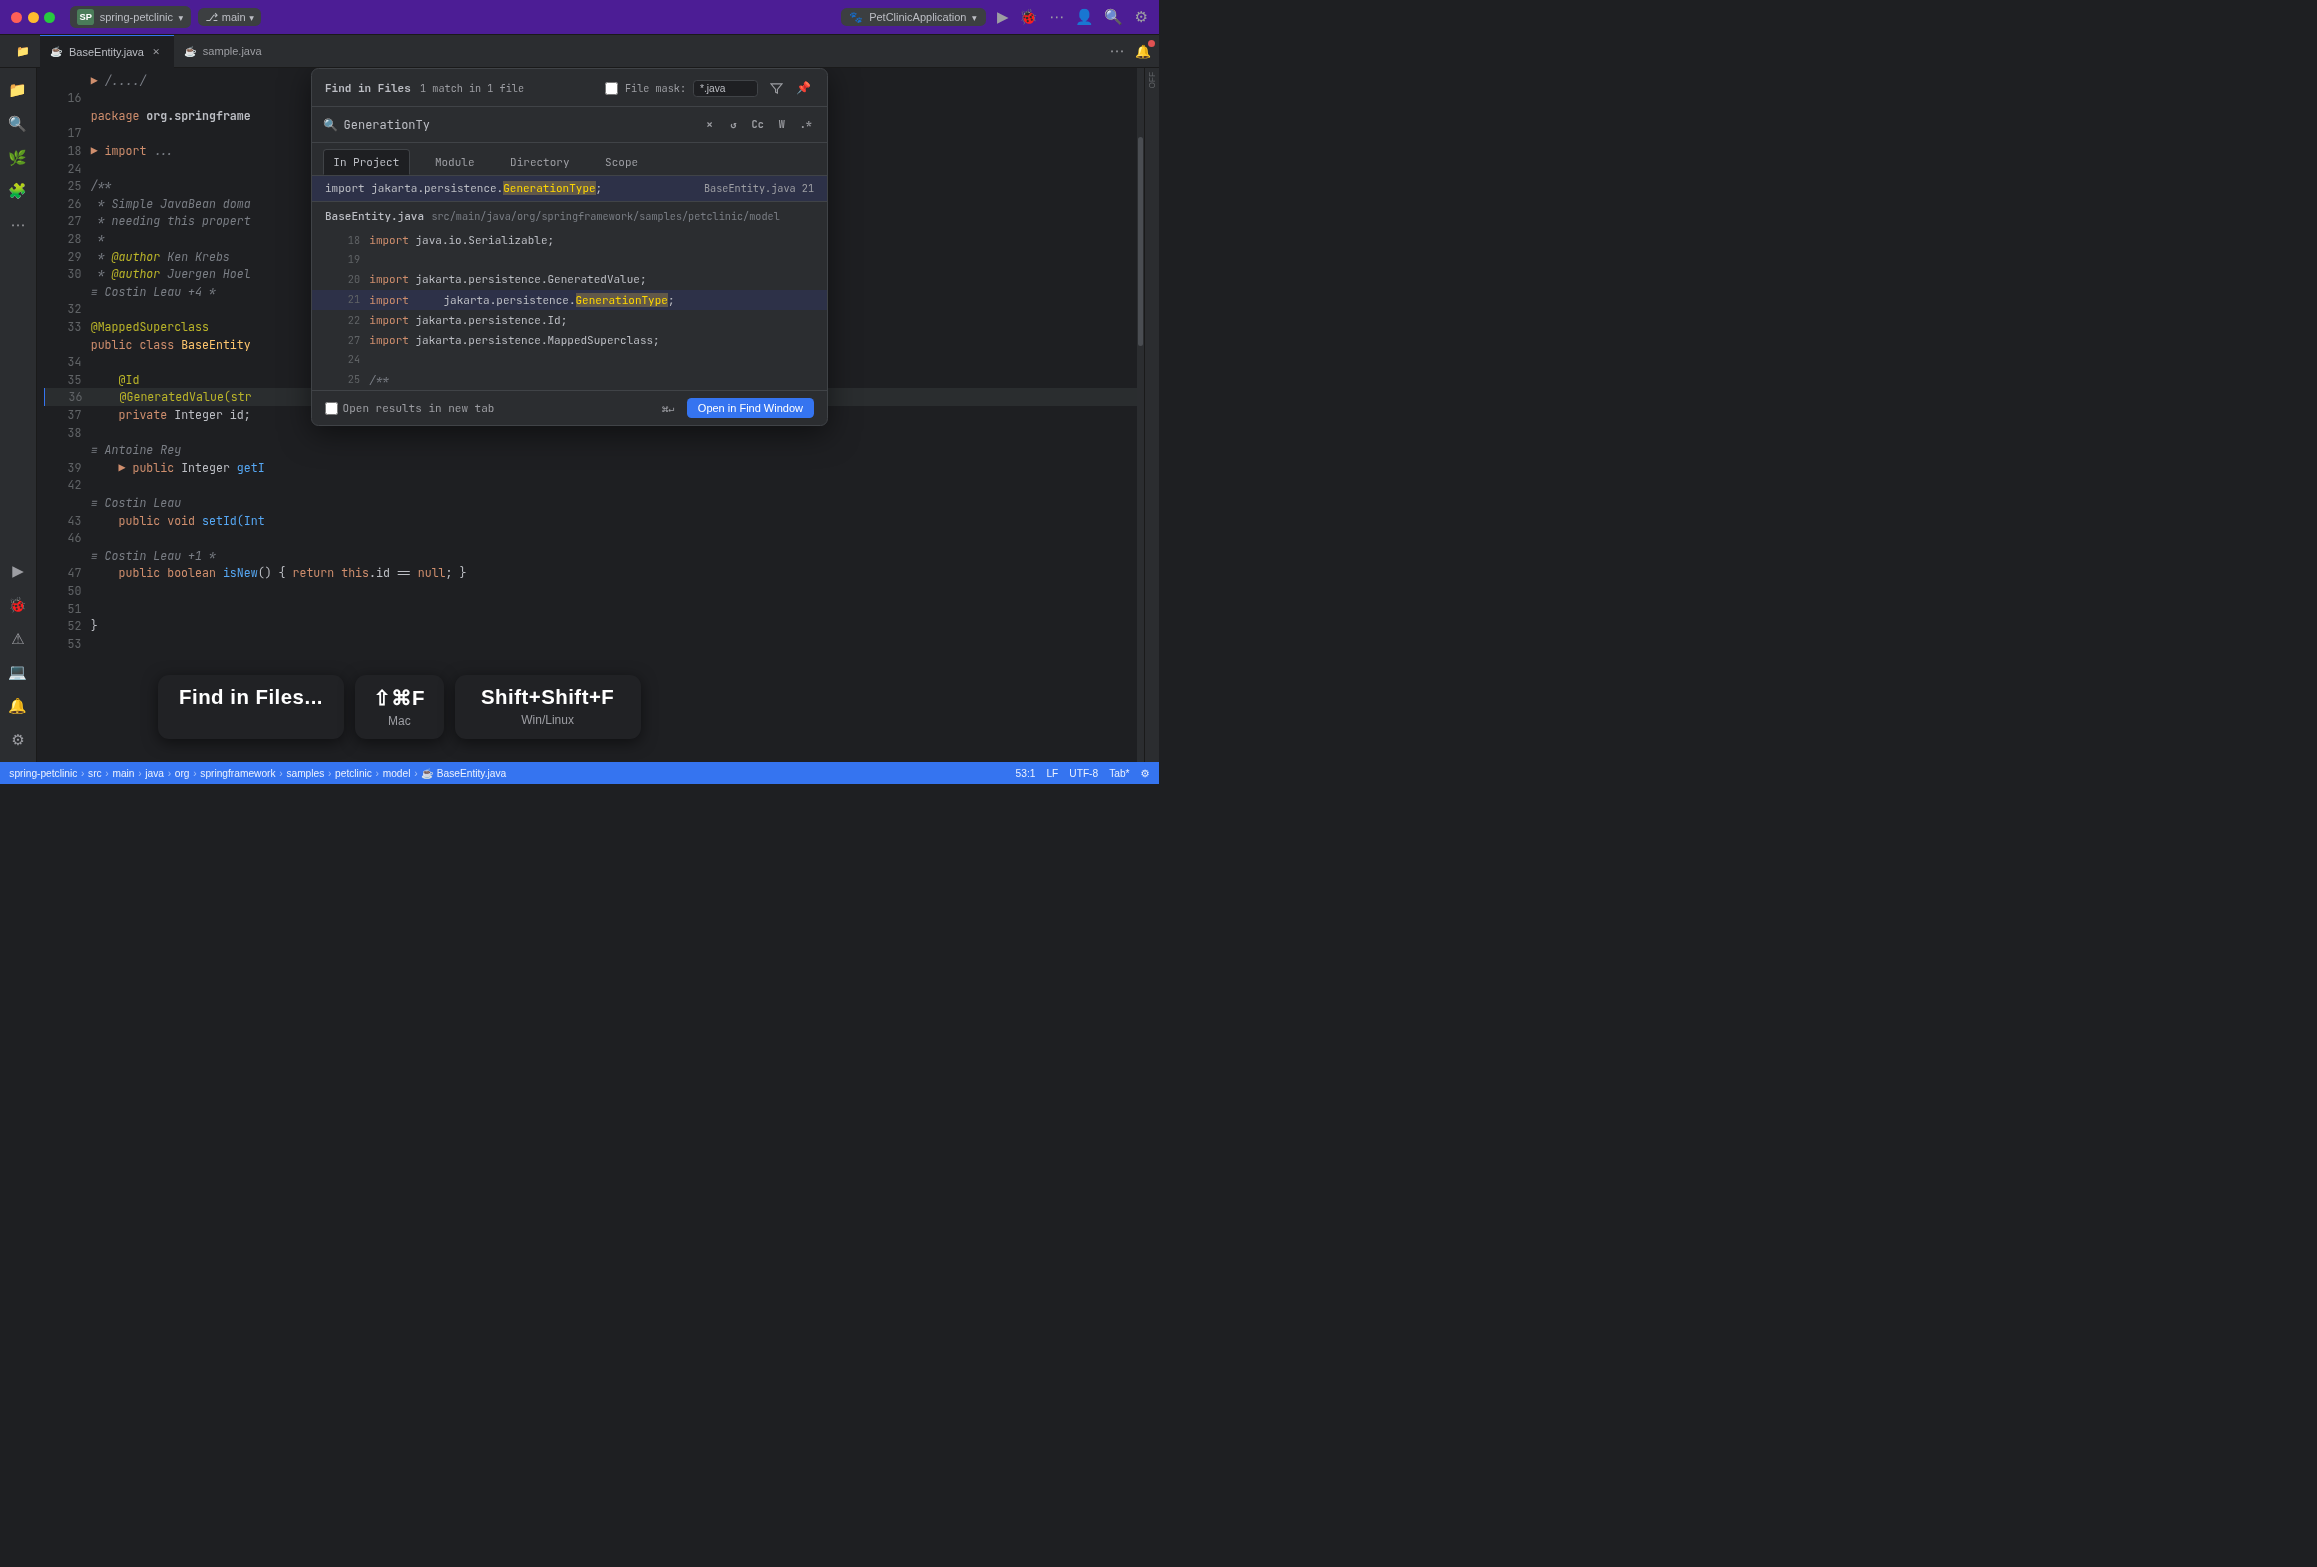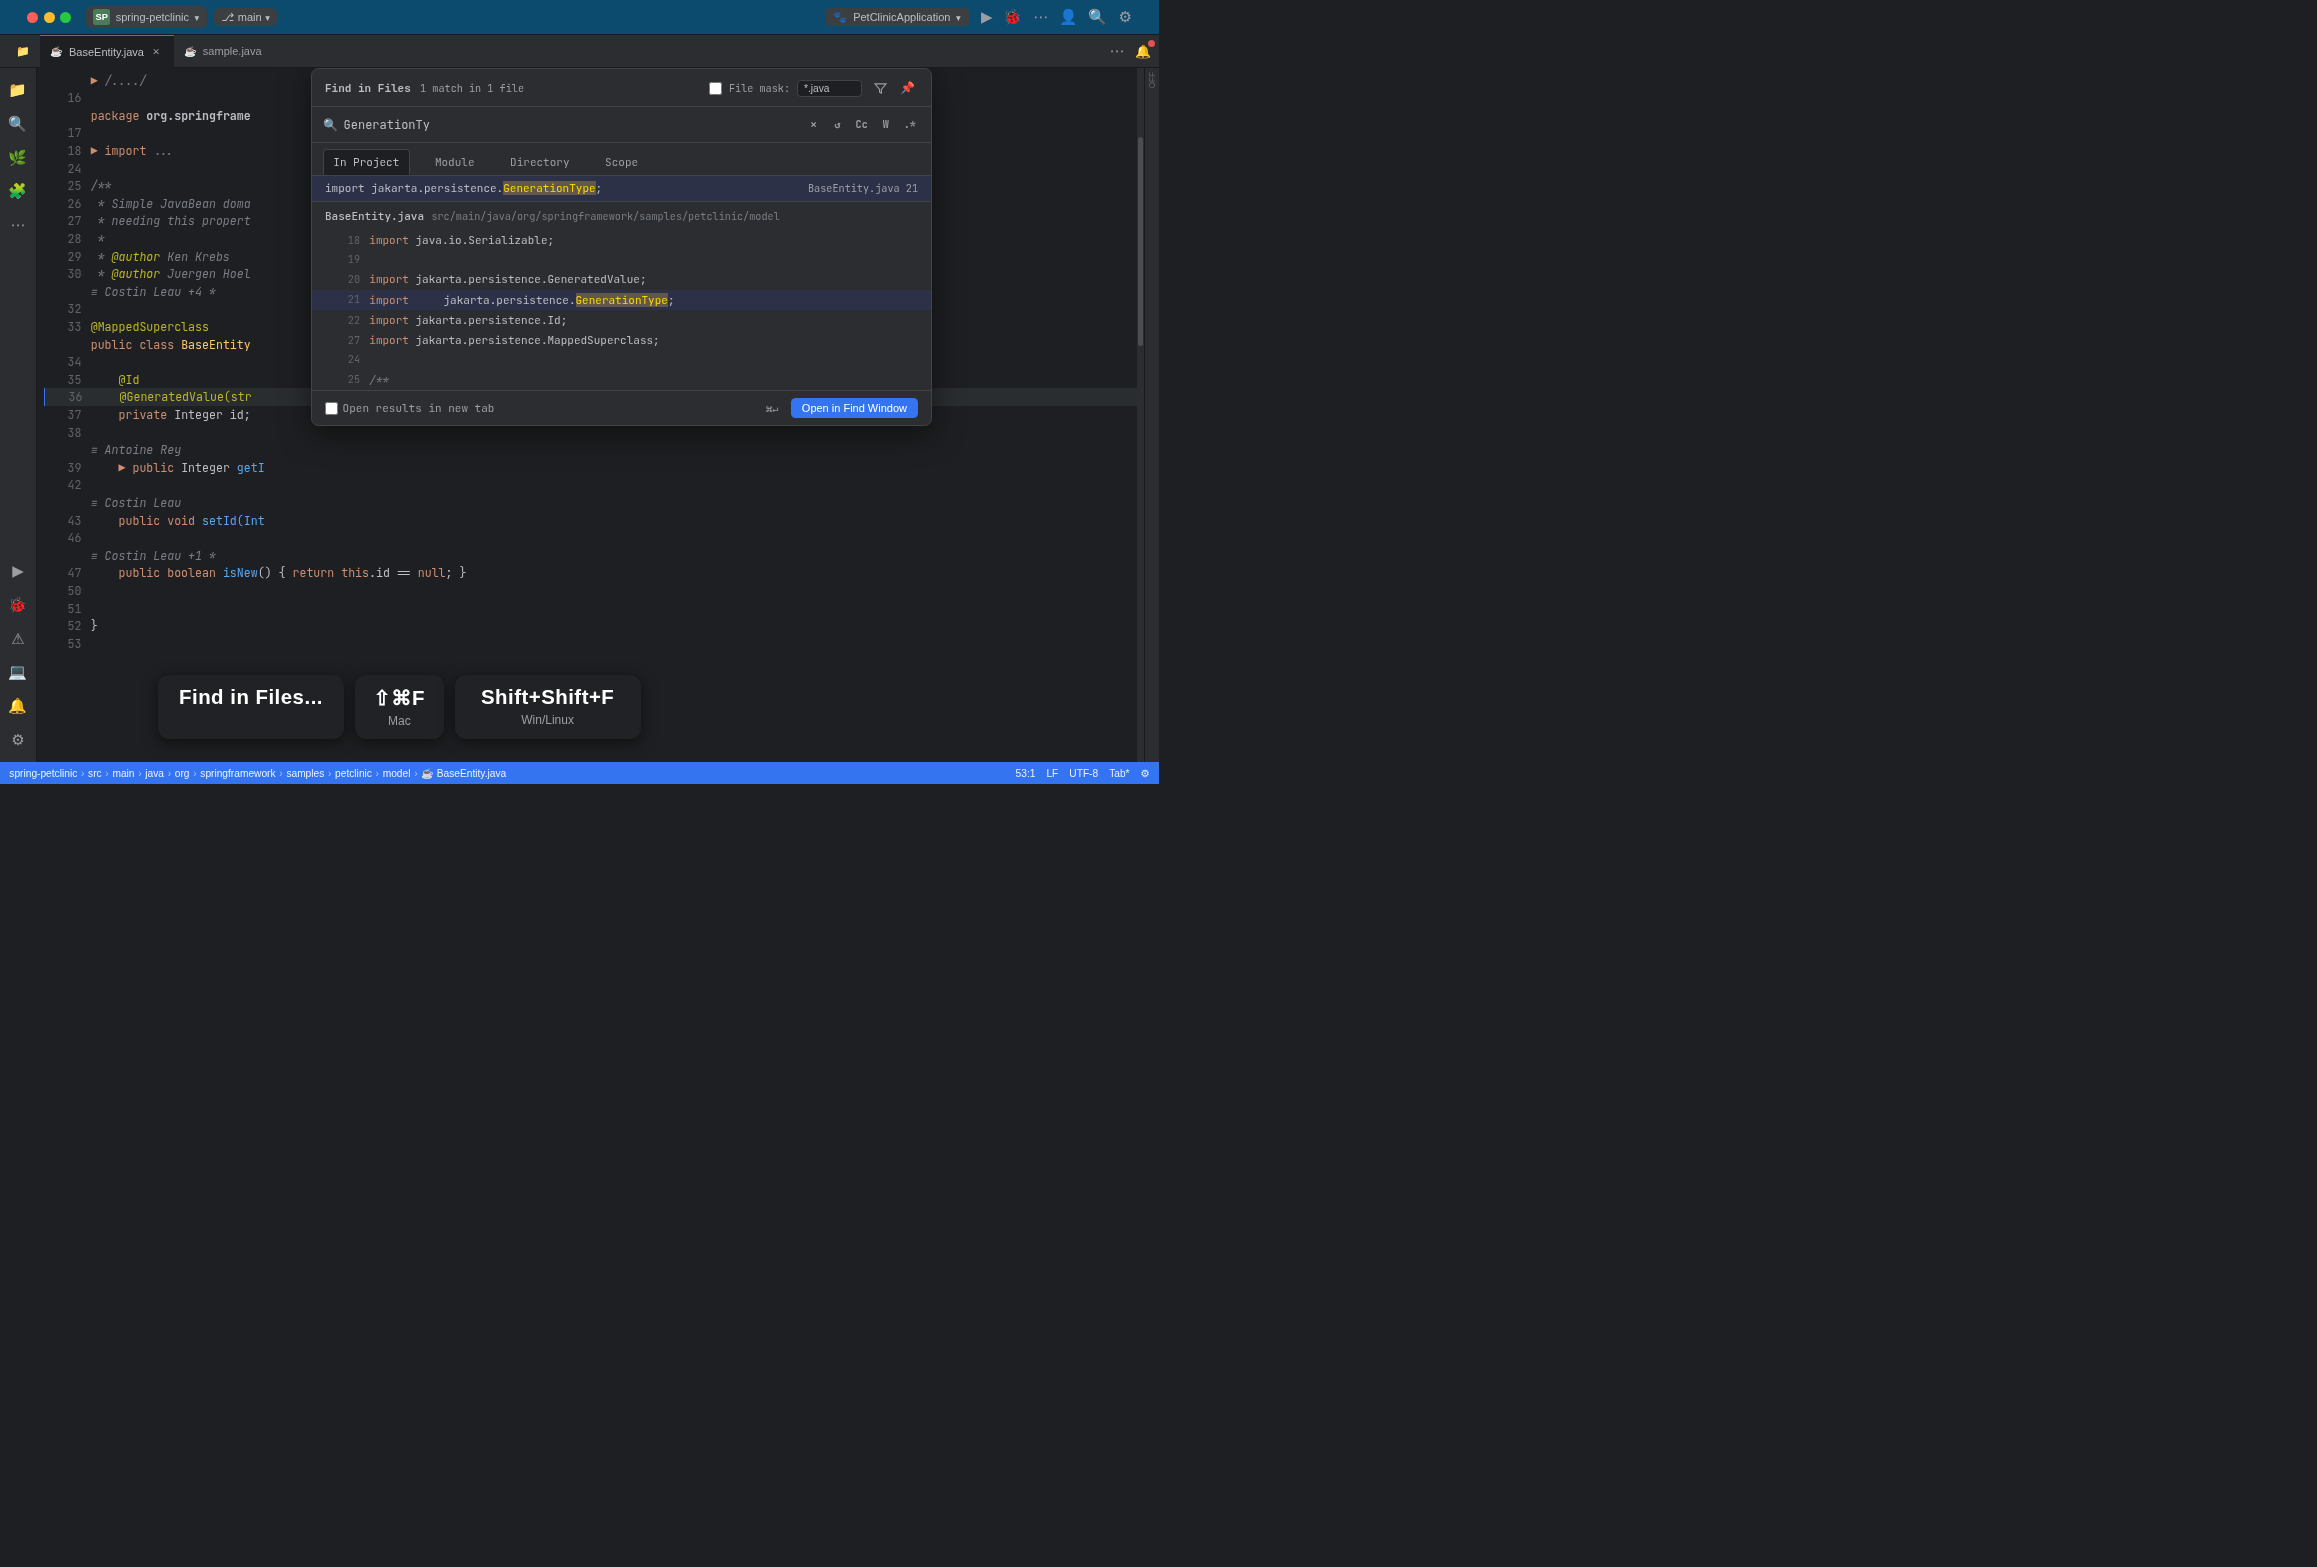--- a/index.html
+++ b/index.html
@@ -10,24 +10,24 @@
       width: 1159px;
       height: 784px;
       overflow: hidden;
       position: relative;
       font-size: 12px;
     }
 
     
     .titlebar {
       height: 35px;
-      background: #0c4a6e;
-      display: flex;
-      align-items: center;
-      padding: 0 27px;
+      background: #4c1d95;
+      display: flex;
+      align-items: center;
+      padding: 0 11px;
       gap: 7.4px;
       border-bottom: 0.9px solid #1a1a1a;
       position: relative;
     }
     .traffic-lights {
       display: flex;
       gap: 5.6px;
       margin-right: 7.4px;
     }
     .traffic-light {
@@ -249,21 +249,21 @@
       font-size: 8.3px;
       color: #606366;
       transform: rotate(180deg);
     }
 
     
     .find-dialog {
       position: absolute;
       top: 0;
       left: 274px;
-      width: 621px;
+      width: 517px;
       background: #2b2d30;
       border: 0.9px solid #404347;
       border-radius: 7.4px;
       box-shadow: 0 7.4px 30px rgba(0,0,0,0.5);
       z-index: 100;
     }
 
     .find-header {
       display: flex;
       align-items: center;

